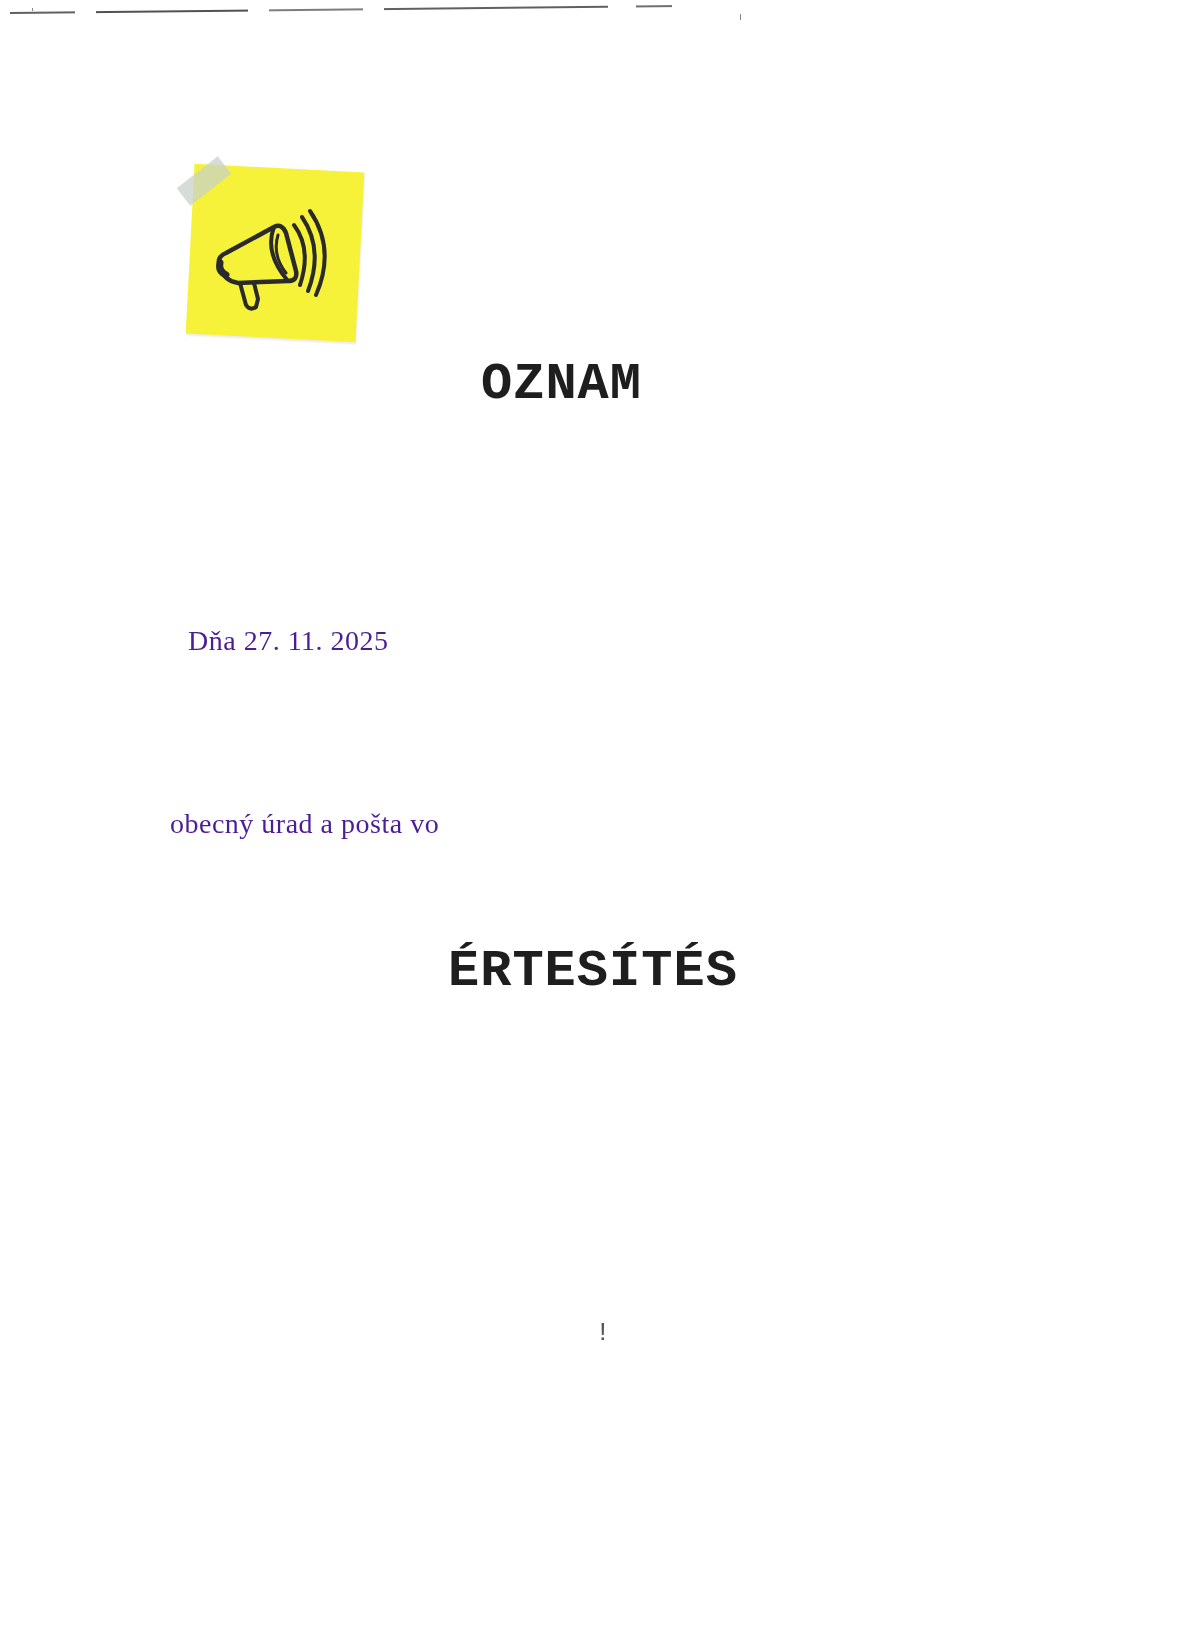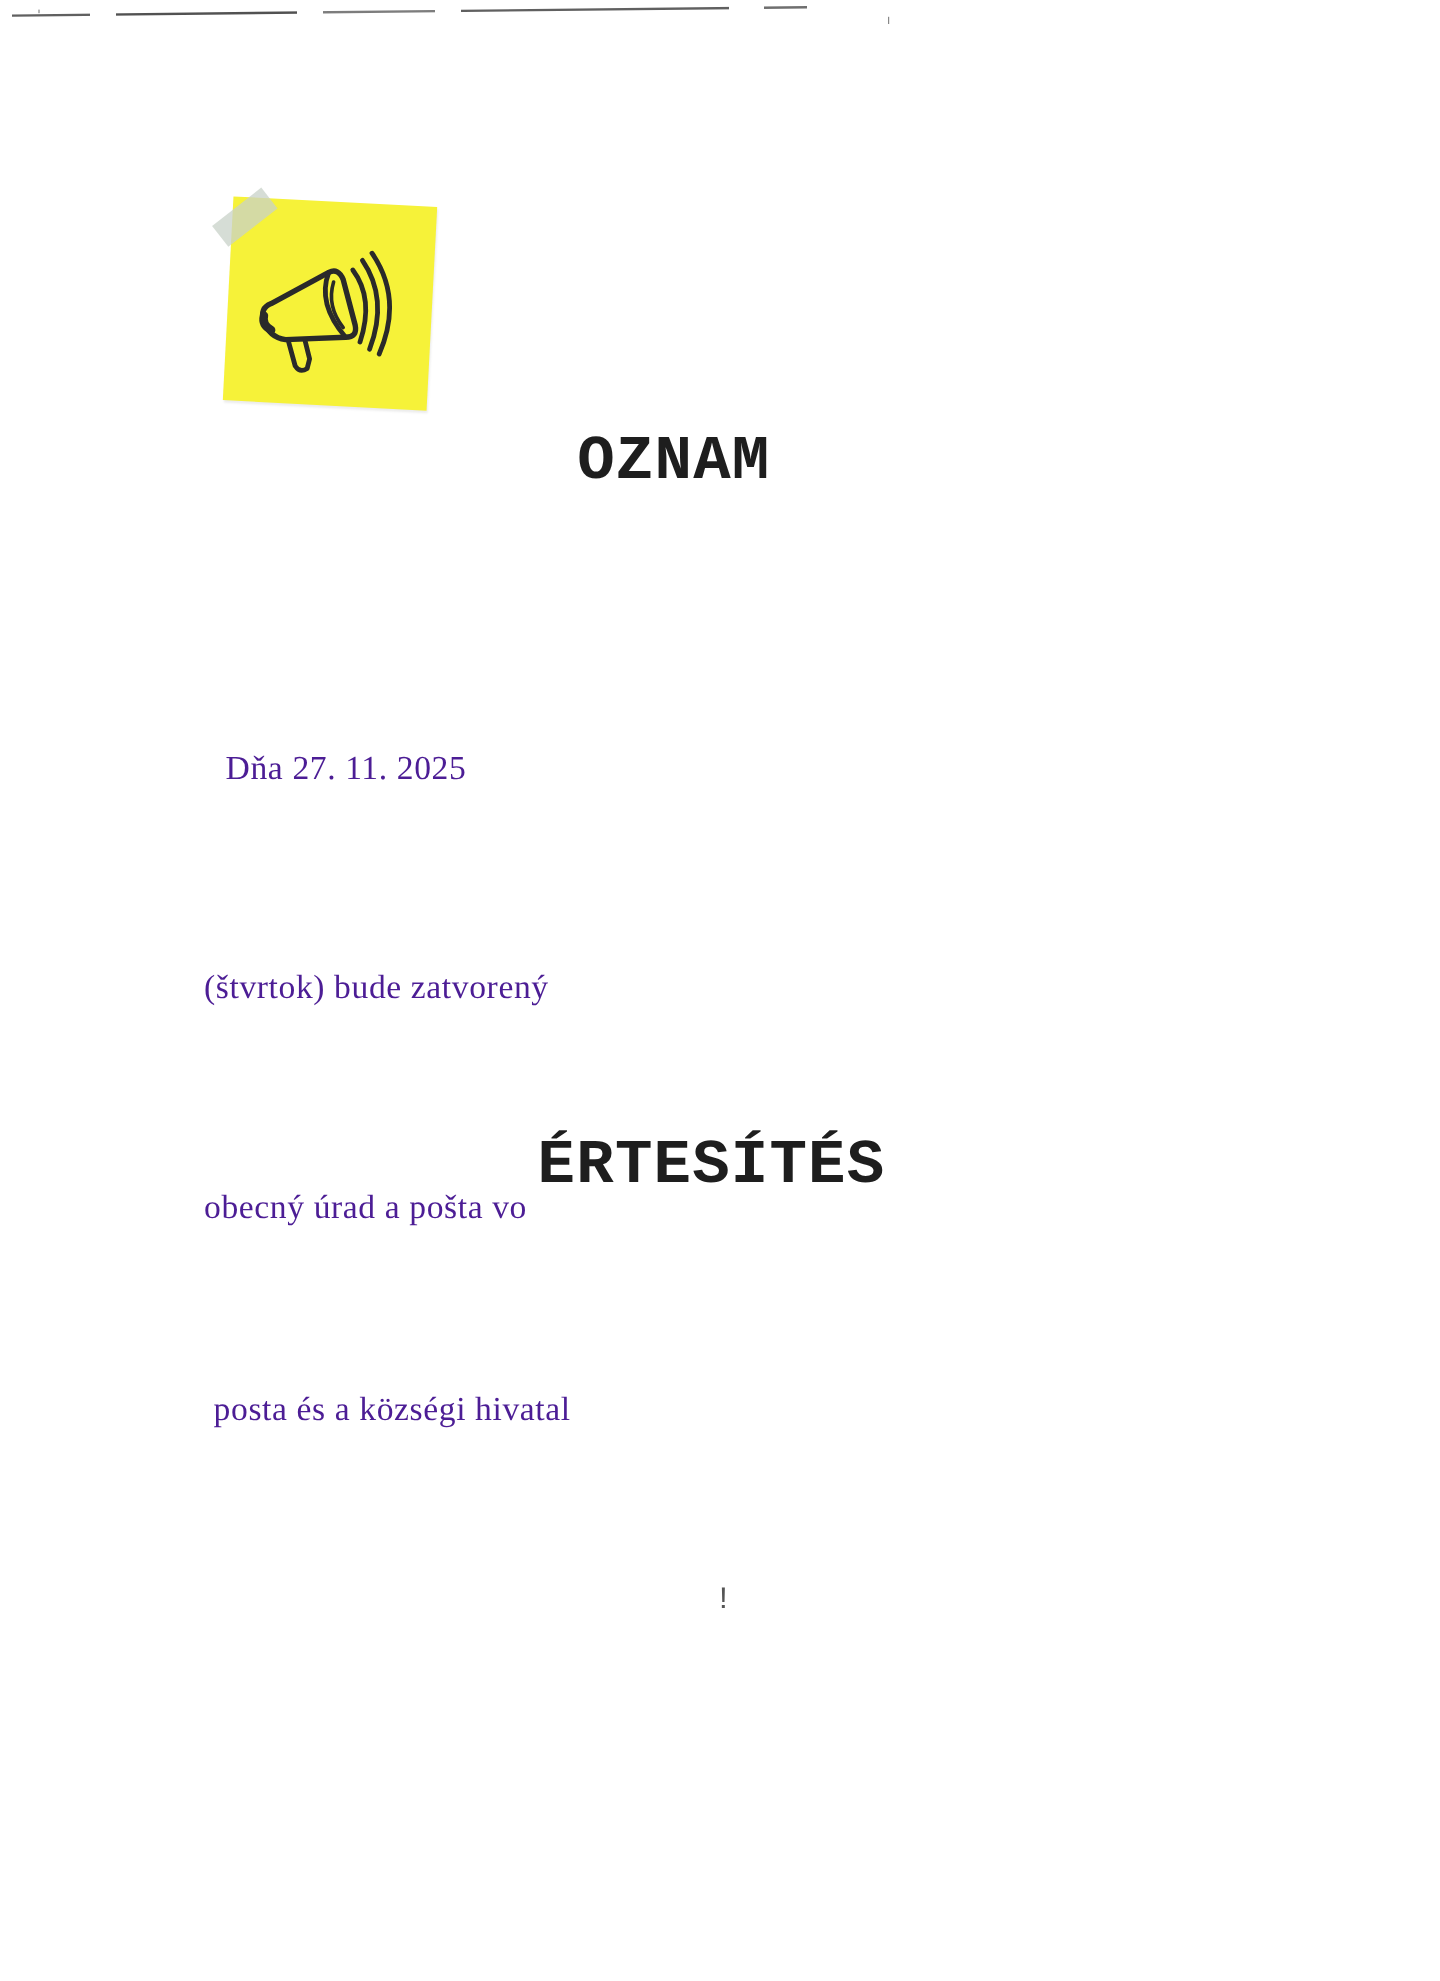--- a/index.html
+++ b/index.html
@@ -91,25 +91,23 @@
     <path d="M90 12 Q112 44 96 86" stroke-width="4"></path>
     <path d="M98 6 Q124 44 104 90" stroke-width="4"></path>
     <path d="M8 58 Q6 66 14 70" stroke-width="7"></path>
   </g>
 </svg>
 
 <h1 class="title title-sk">OZNAM</h1>
 
 <div class="body-block block-sk">
   <span class="line indent">Dňa 27. 11. 2025</span>
-  <span class="line">(štvrtok) bude zatvorený</span>
   <span class="line">obecný úrad a pošta vo</span>
 </div>
 
 <h1 class="title title-hu">ÉRTESÍTÉS</h1>
 
 <div class="body-block block-hu">
-  <span class="line">posta és a községi hivatal</span>
   
   
 </div>
 
 <span class="stray-mark">!</span>
 
 </body></html>

